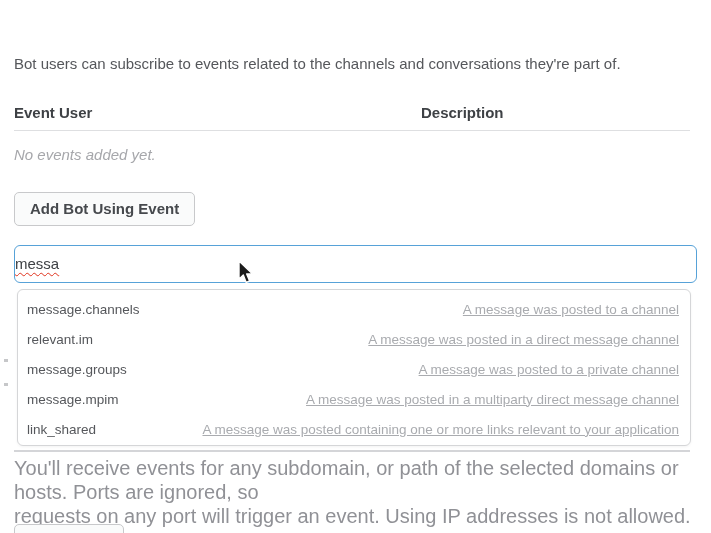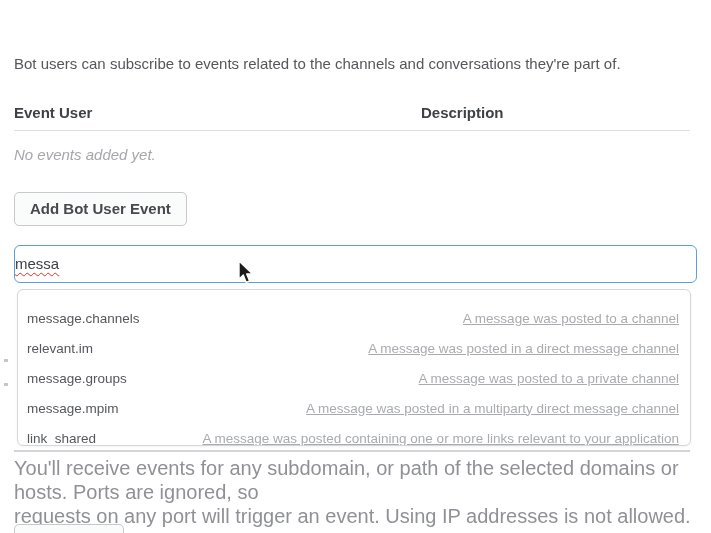--- a/index.html
+++ b/index.html
@@ -82,21 +82,21 @@
     text-underline-offset: 3px;
   }
 
   .suggestions-panel {
     left: 17px; top: 289px;
     width: 674px; height: 157px;
     background: #ffffff;
     border: 1px solid #d5d6d8;
     border-radius: 6px;
     box-shadow: 0 1px 3px rgba(0,0,0,0.05);
-    padding: 13px 0;
+    padding: 4px 0;
     overflow: hidden;
   }
   .suggestion-row {
     height: 30px;
     display: flex;
     align-items: center;
     justify-content: space-between;
     padding: 0 11px 0 9px;
     font-size: 13.5px;
     cursor: pointer;
@@ -152,21 +152,21 @@
 
   <p class="abs page-subtitle">Bot users can subscribe to events related to the channels and conversations they're part of.</p>
 
   <div class="abs col-header c0">Event User</div>
   <div class="abs col-header c1">Description</div>
 
   <div class="abs table-divider"></div>
 
   <div class="abs empty-text">No events added yet.</div>
 
-  <button class="abs add-event-button">Add Bot User Event</button>
+  <button class="abs add-event-button">Add Bot Using Event</button>
 
   <div class="abs event-search-input"><span class="typed-text">messa</span></div>
 
   <div class="abs suggestions-panel">
     <div class="suggestion-row">
       <span class="suggestion-name">message.channels</span>
       <span class="suggestion-desc">A message was posted to a channel</span>
     </div>
     <div class="suggestion-row">
       <span class="suggestion-name">relevant.im</span>

